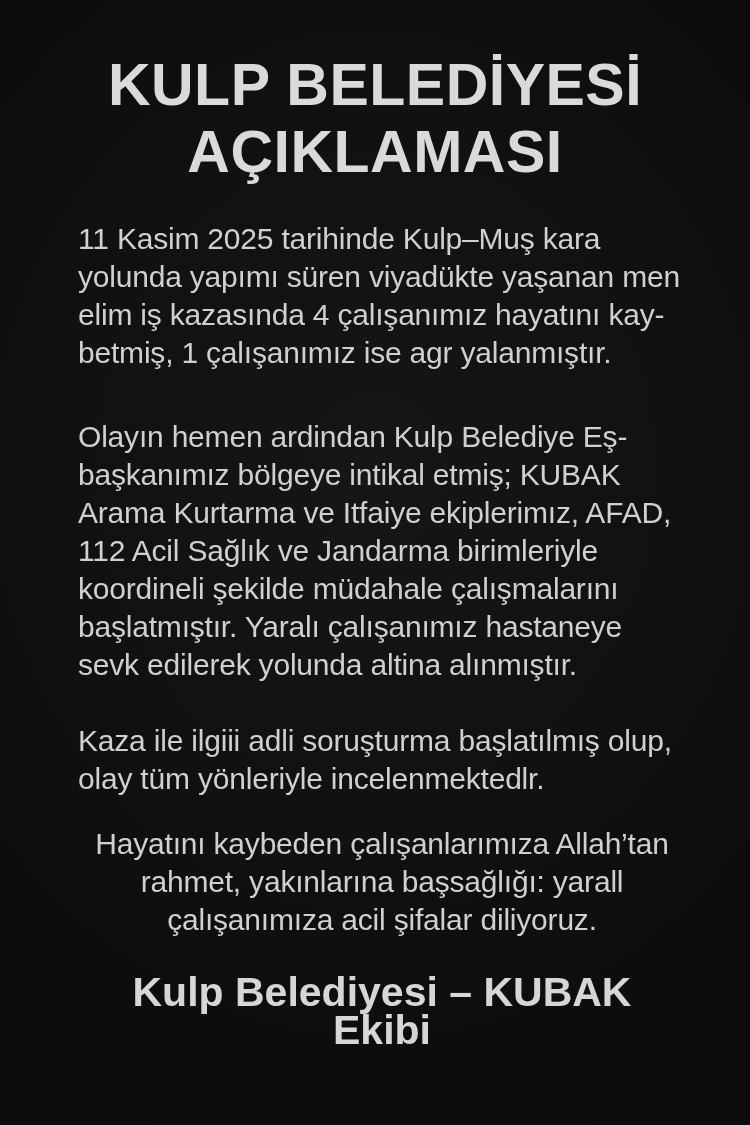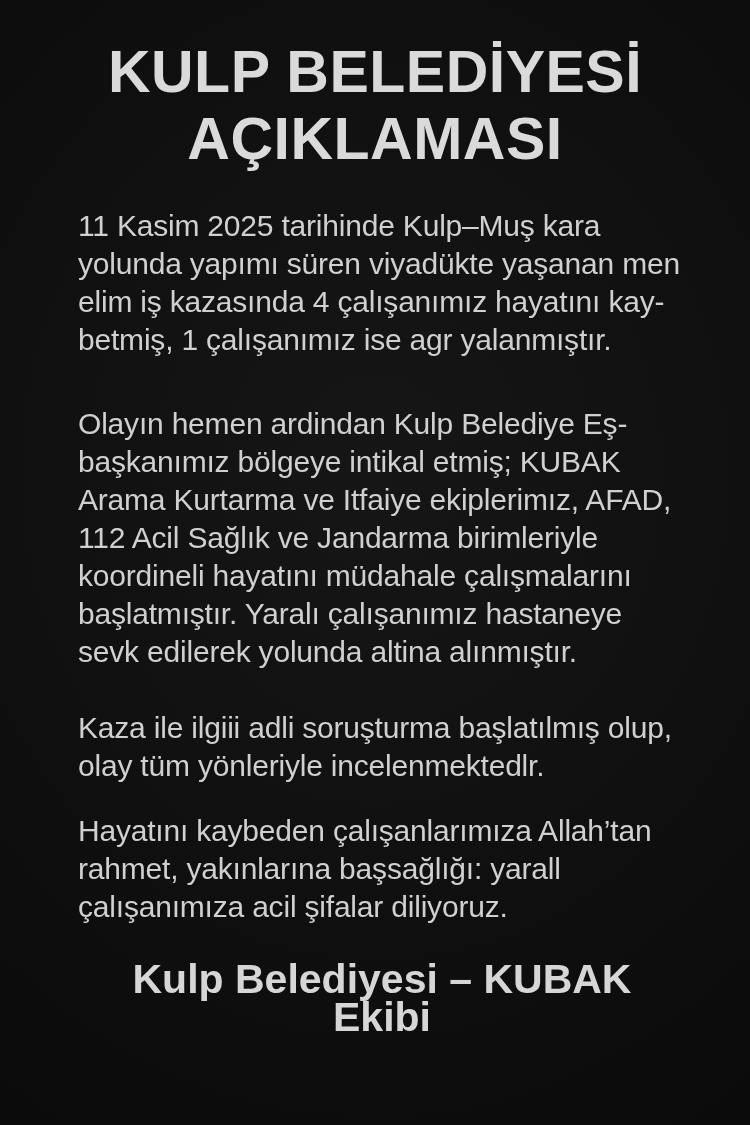--- a/index.html
+++ b/index.html
@@ -11,40 +11,40 @@
     position: relative;
     width: 750px;
     height: 1125px;
     overflow: hidden;
     background: radial-gradient(130% 100% at 50% 42%, #161616 0%, #0d0d0d 55%, #070707 100%);
     font-family: "Liberation Sans", sans-serif;
     -webkit-font-smoothing: antialiased;
   }
   .title {
     margin: 0;
-    padding-top: 39px;
+    padding-top: 52px;
     text-align: center;
     font-size: 59px;
     font-weight: 700;
     line-height: 67px;
     letter-spacing: 0.5px;
     color: #dadada;
   }
   .content {
     margin: 34px 64px 0 78px;
     font-size: 30px;
     line-height: 38px;
     letter-spacing: -0.2px;
     color: #d0d0d0;
   }
   .para { margin: 0; }
   .para-1 { margin-bottom: 46px; }
   .para-2 { margin-bottom: 38px; }
   .para-3 { margin-bottom: 27px; }
-  .para-4 { margin-bottom: 8px; }
+  .para-4 { margin-bottom: 8px; text-align: center; }
   .line { white-space: nowrap; }
   .footer {
     margin-top: 34px;
     text-align: center;
     font-size: 41px;
     font-weight: 700;
     letter-spacing: 0;
     color: #d6d6d6;
   }
 </style>
@@ -65,21 +65,21 @@
       <div class="line">yolunda yapımı süren viyadükte yaşanan men</div>
       <div class="line">elim iş kazasında 4 çalışanımız hayatını kay-</div>
       <div class="line">betmiş, 1 çalışanımız ise agr yalanmıştır.</div>
     </div>
 
     <div class="para para-2">
       <div class="line">Olayın hemen ardindan Kulp Belediye Eş-</div>
       <div class="line">başkanımız bölgeye intikal etmiş; KUBAK</div>
       <div class="line">Arama Kurtarma ve Itfaiye ekiplerimız, AFAD,</div>
       <div class="line">112 Acil Sağlık ve Jandarma birimleriyle</div>
-      <div class="line">koordineli hayatını müdahale çalışmalarını</div>
+      <div class="line">koordineli şekilde müdahale çalışmalarını</div>
       <div class="line">başlatmıştır. Yaralı çalışanımız hastaneye</div>
       <div class="line">sevk edilerek yolunda altina alınmıştır.</div>
     </div>
 
     <div class="para para-3">
       <div class="line">Kaza ile ilgiii adli soruşturma başlatılmış olup,</div>
       <div class="line">olay tüm yönleriyle incelenmektedlr.</div>
     </div>
 
     <div class="para para-4">

